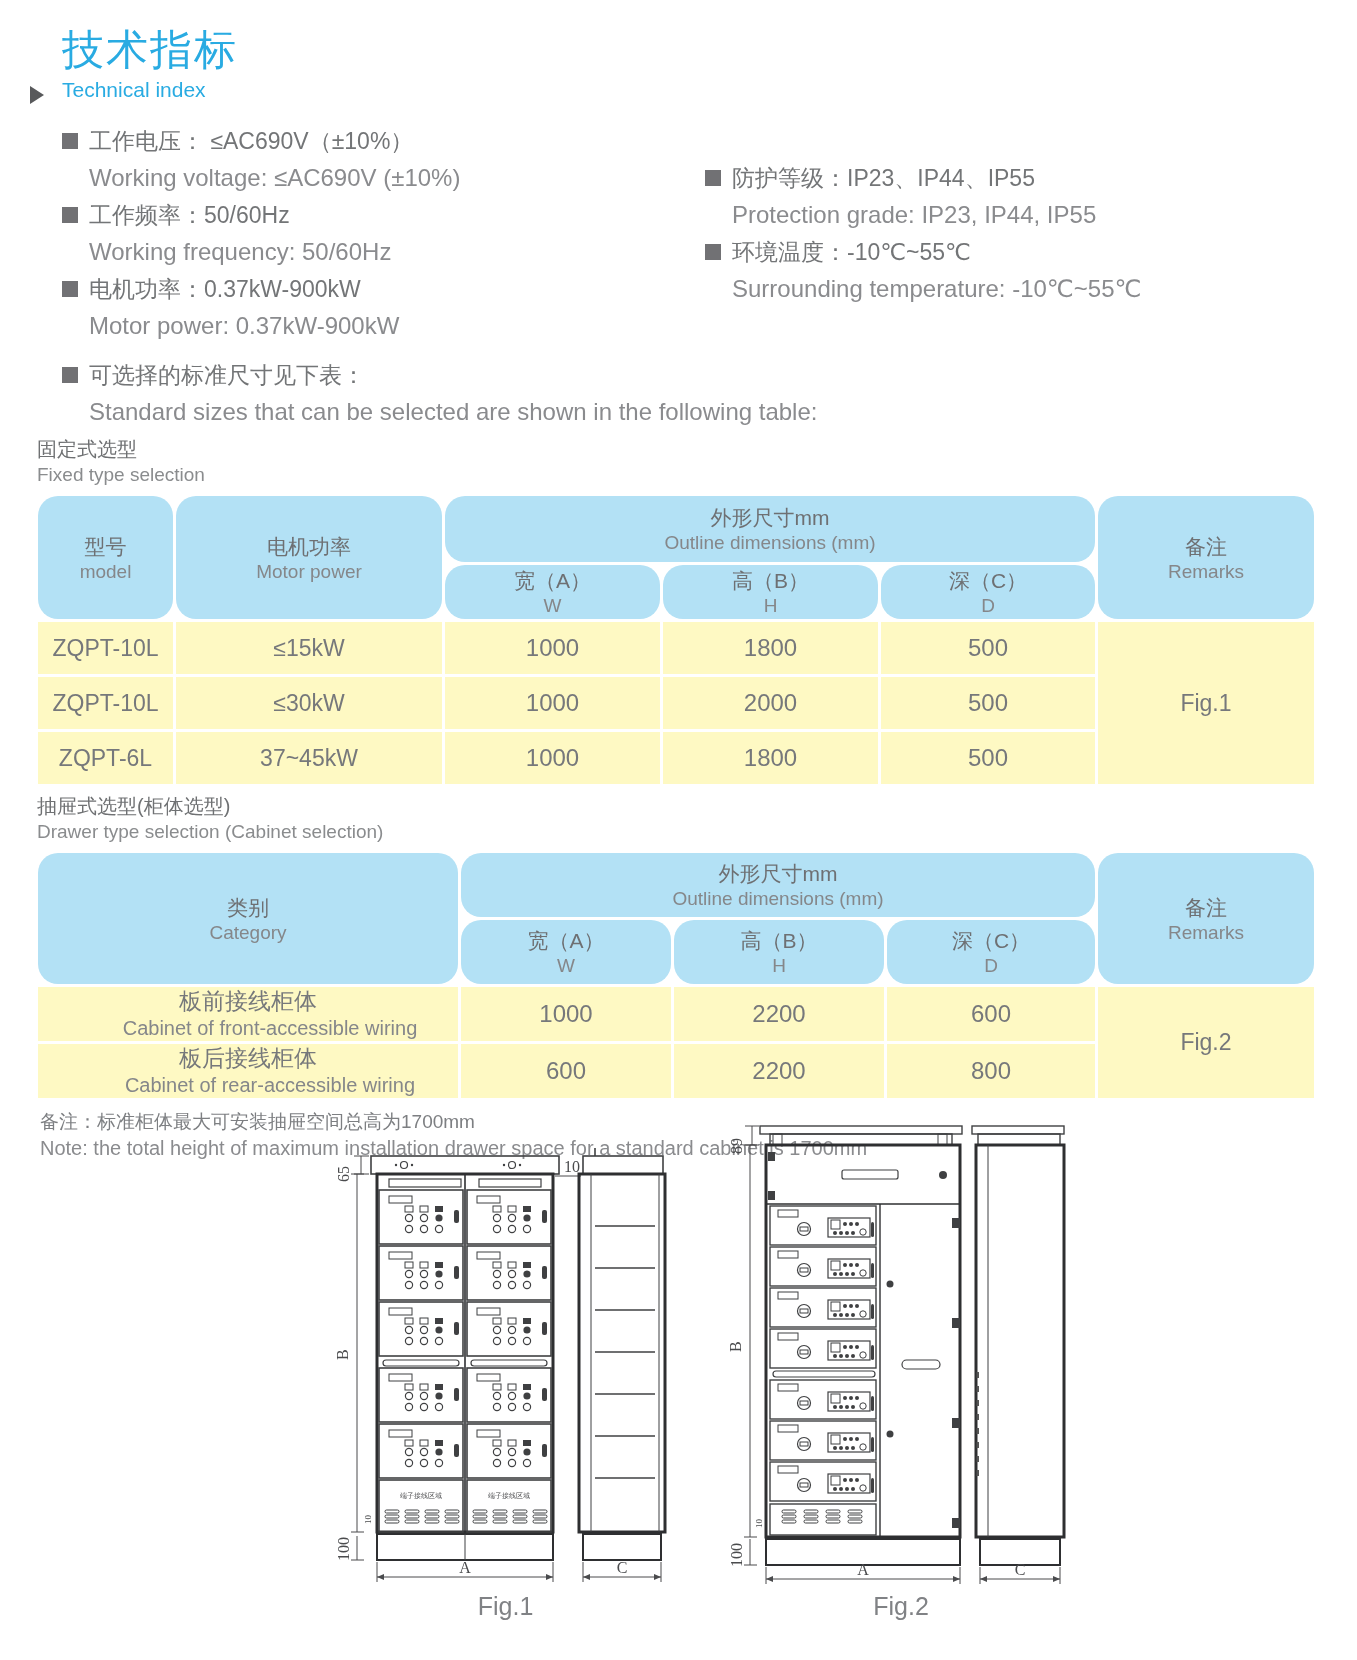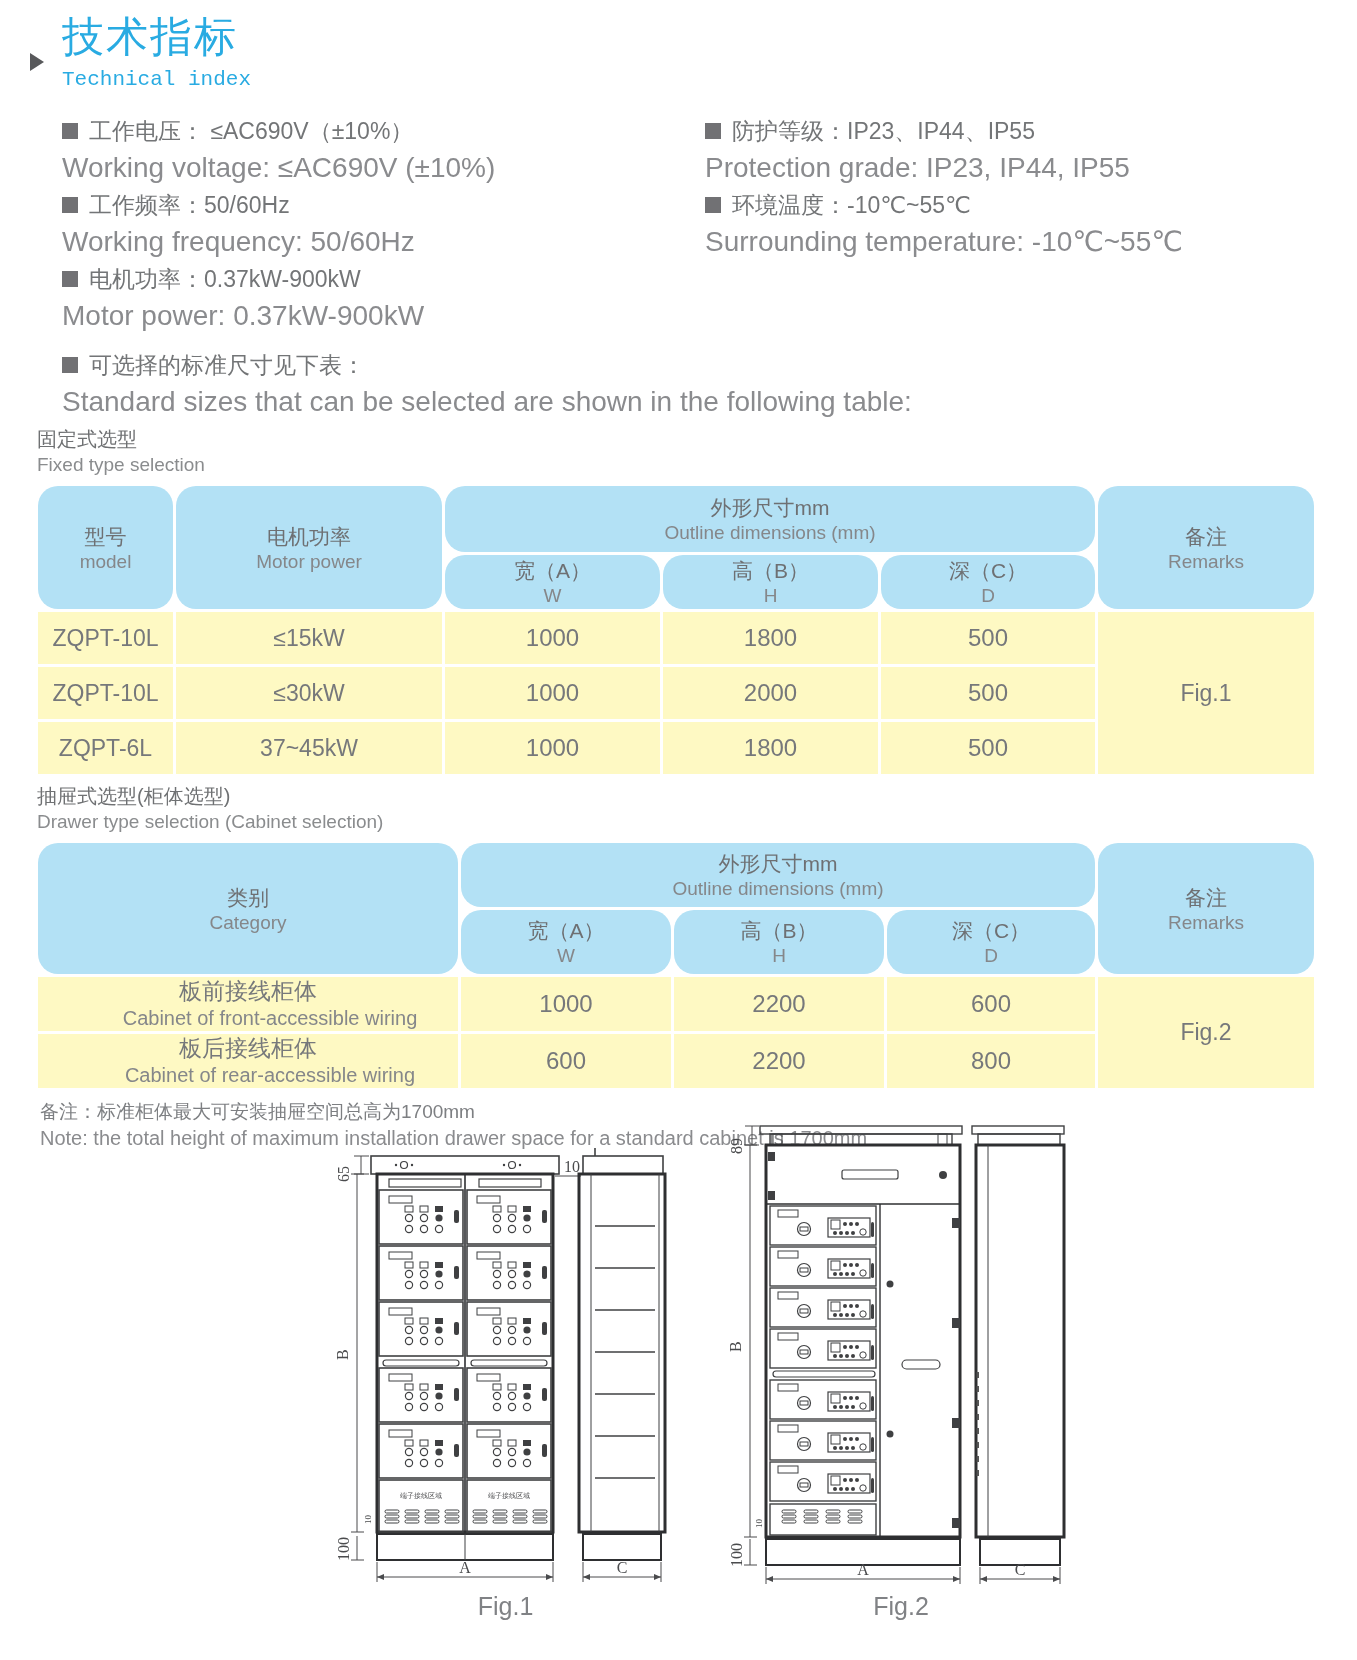--- a/index.html
+++ b/index.html
@@ -1,30 +1,30 @@
 <!DOCTYPE html>
 <html><head>
 <meta charset="utf-8">
 <style>
   html,body{margin:0;padding:0;background:#fff;}
   .page{position:relative;width:1357px;height:1660px;background:#fff;overflow:hidden;
         font-family:"Liberation Sans","DejaVu Sans",sans-serif;color:#77787b;}
   
-  .header{display:flex;align-items:center;padding:16px 0 0 30px;font-family:Liberation Mono, monospace;}
+  .header{display:flex;align-items:flex-end;padding:26px 0 0 30px;}
   .arrow-icon{width:0;height:0;border-top:9px solid transparent;border-bottom:9px solid transparent;
         border-left:14px solid #58595b;margin:14px 18px 0 0;}
   .title-zh{font-size:42px;line-height:48px;color:#29abe2;letter-spacing:2px;}
   .title-en{font-size:21px;line-height:28px;color:#29abe2;margin-top:2px;}
   
-  .specs{display:flex;margin-top:22px;padding-left:62px;}
+  .specs{display:flex;margin-top:22px;padding-left:62px;align-items:center;}
   .specs-col.left{width:643px;}
   .spec-item{margin-bottom:6px;}
   .spec-zh{font-size:23px;line-height:30px;color:#737577;display:flex;align-items:center;margin-bottom:8px;}
   .bullet-icon{display:inline-block;width:16px;height:16px;background:#717174;margin-right:11px;flex:0 0 16px;}
-  .spec-en{font-size:28px;line-height:28px;color:#8a8b8e;margin-bottom:8px;}
+  .spec-en{font-size:24px;line-height:28px;color:#8a8b8e;margin-left:27px;margin-bottom:8px;}
   .spec-single{padding-left:62px;margin-top:12px;}
   
   .tbl-label{margin:10px 0 6px 37px;}
   .tbl-label .zh{font-size:20px;line-height:26px;color:#6f7173;}
   .tbl-label .en{font-size:19px;line-height:25px;color:#8a8c8e;}
   .tbl-label.second{margin-top:6px;}
   
   table.spec-table{border-collapse:separate;border-spacing:3px;margin-left:35px;table-layout:fixed;}
   table.spec-table th{background:#b3e1f5;font-weight:normal;padding:0;border-radius:20px;}
   table.spec-table td{background:#fef9c3;text-align:center;padding:0;}

